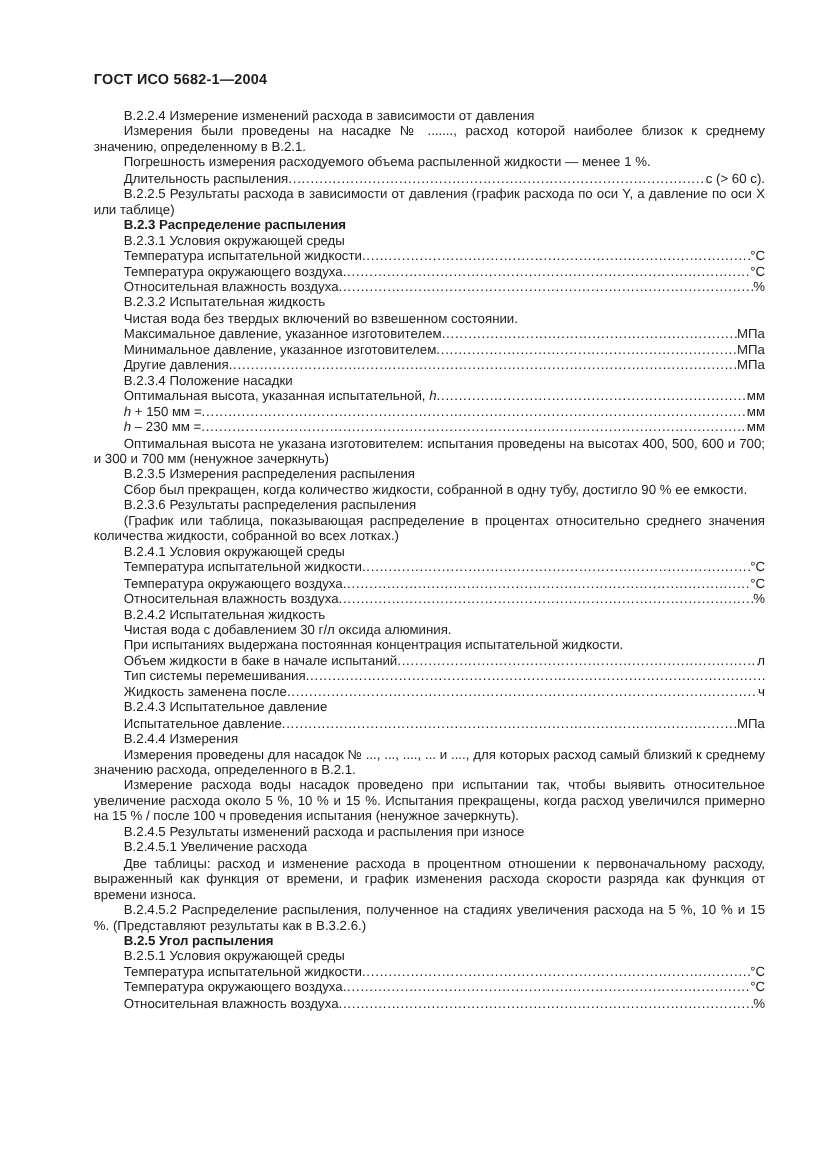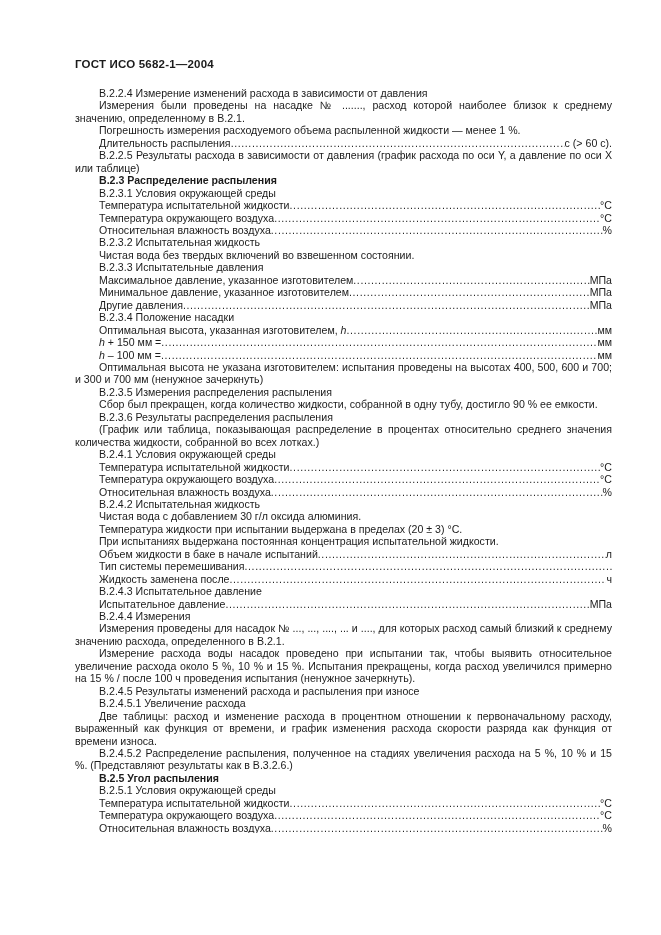--- a/index.html
+++ b/index.html
@@ -86,49 +86,48 @@
         <span class="dl-leader"></span>
         <span class="dl-unit">°С</span>
       </div>
       <div class="dotted-line">
         <span class="dl-label"><span>Относительная влажность воздуха</span></span>
         <span class="dl-leader"></span>
         <span class="dl-unit">%</span>
       </div>
       <p class="para">В.2.3.2 Испытательная жидкость</p>
       <p class="para">Чистая вода без твердых включений во взвешенном состоянии.</p>
-      <p class="para">В.2.3.3 Испытательные давления</p>
       <div class="dotted-line">
         <span class="dl-label"><span>Максимальное давление, указанное изготовителем</span></span>
         <span class="dl-leader"></span>
         <span class="dl-unit">МПа</span>
       </div>
       <div class="dotted-line">
         <span class="dl-label"><span>Минимальное давление, указанное изготовителем</span></span>
         <span class="dl-leader"></span>
         <span class="dl-unit">МПа</span>
       </div>
       <div class="dotted-line">
         <span class="dl-label"><span>Другие давления</span></span>
         <span class="dl-leader"></span>
         <span class="dl-unit">МПа</span>
       </div>
       <p class="para">В.2.3.4 Положение насадки</p>
       <div class="dotted-line">
-        <span class="dl-label"><span>Оптимальная высота, указанная изготовителем, </span><i>h</i></span>
+        <span class="dl-label"><span>Оптимальная высота, указанная испытательной, </span><i>h</i></span>
         <span class="dl-leader"></span>
         <span class="dl-unit">мм</span>
       </div>
       <div class="dotted-line">
         <span class="dl-label"><i>h</i><span> + 150 мм = </span></span>
         <span class="dl-leader"></span>
         <span class="dl-unit">мм</span>
       </div>
       <div class="dotted-line">
-        <span class="dl-label"><i>h</i><span> – 100 мм = </span></span>
+        <span class="dl-label"><i>h</i><span> – 230 мм = </span></span>
         <span class="dl-leader"></span>
         <span class="dl-unit">мм</span>
       </div>
       <p class="para">Оптимальная высота не указана изготовителем: испытания проведены на высотах 400, 500, 600 и 700; и 300 и 700 мм (ненужное зачеркнуть)</p>
       <p class="para">В.2.3.5 Измерения распределения распыления</p>
       <p class="para">Сбор был прекращен, когда количество жидкости, собранной в одну тубу, достигло 90 % ее емкости.</p>
       <p class="para">В.2.3.6 Результаты распределения распыления</p>
       <p class="para">(График или таблица, показывающая распределение в процентах относительно среднего значения количества жидкости, собранной во всех лотках.)</p>
       <p class="para">В.2.4.1 Условия окружающей среды</p>
       <div class="dotted-line">
@@ -141,21 +140,20 @@
         <span class="dl-leader"></span>
         <span class="dl-unit">°С</span>
       </div>
       <div class="dotted-line">
         <span class="dl-label"><span>Относительная влажность воздуха</span></span>
         <span class="dl-leader"></span>
         <span class="dl-unit">%</span>
       </div>
       <p class="para">В.2.4.2 Испытательная жидкость</p>
       <p class="para">Чистая вода с добавлением 30 г/л оксида алюминия.</p>
-      <p class="para">Температура жидкости при испытании выдержана в пределах (20 ± 3) °С.</p>
       <p class="para">При испытаниях выдержана постоянная концентрация испытательной жидкости.</p>
       <div class="dotted-line">
         <span class="dl-label"><span>Объем жидкости в баке в начале испытаний</span></span>
         <span class="dl-leader"></span>
         <span class="dl-unit">л</span>
       </div>
       <div class="dotted-line">
         <span class="dl-label"><span>Тип системы перемешивания</span></span>
         <span class="dl-leader"></span>
         <span class="dl-unit"></span>

